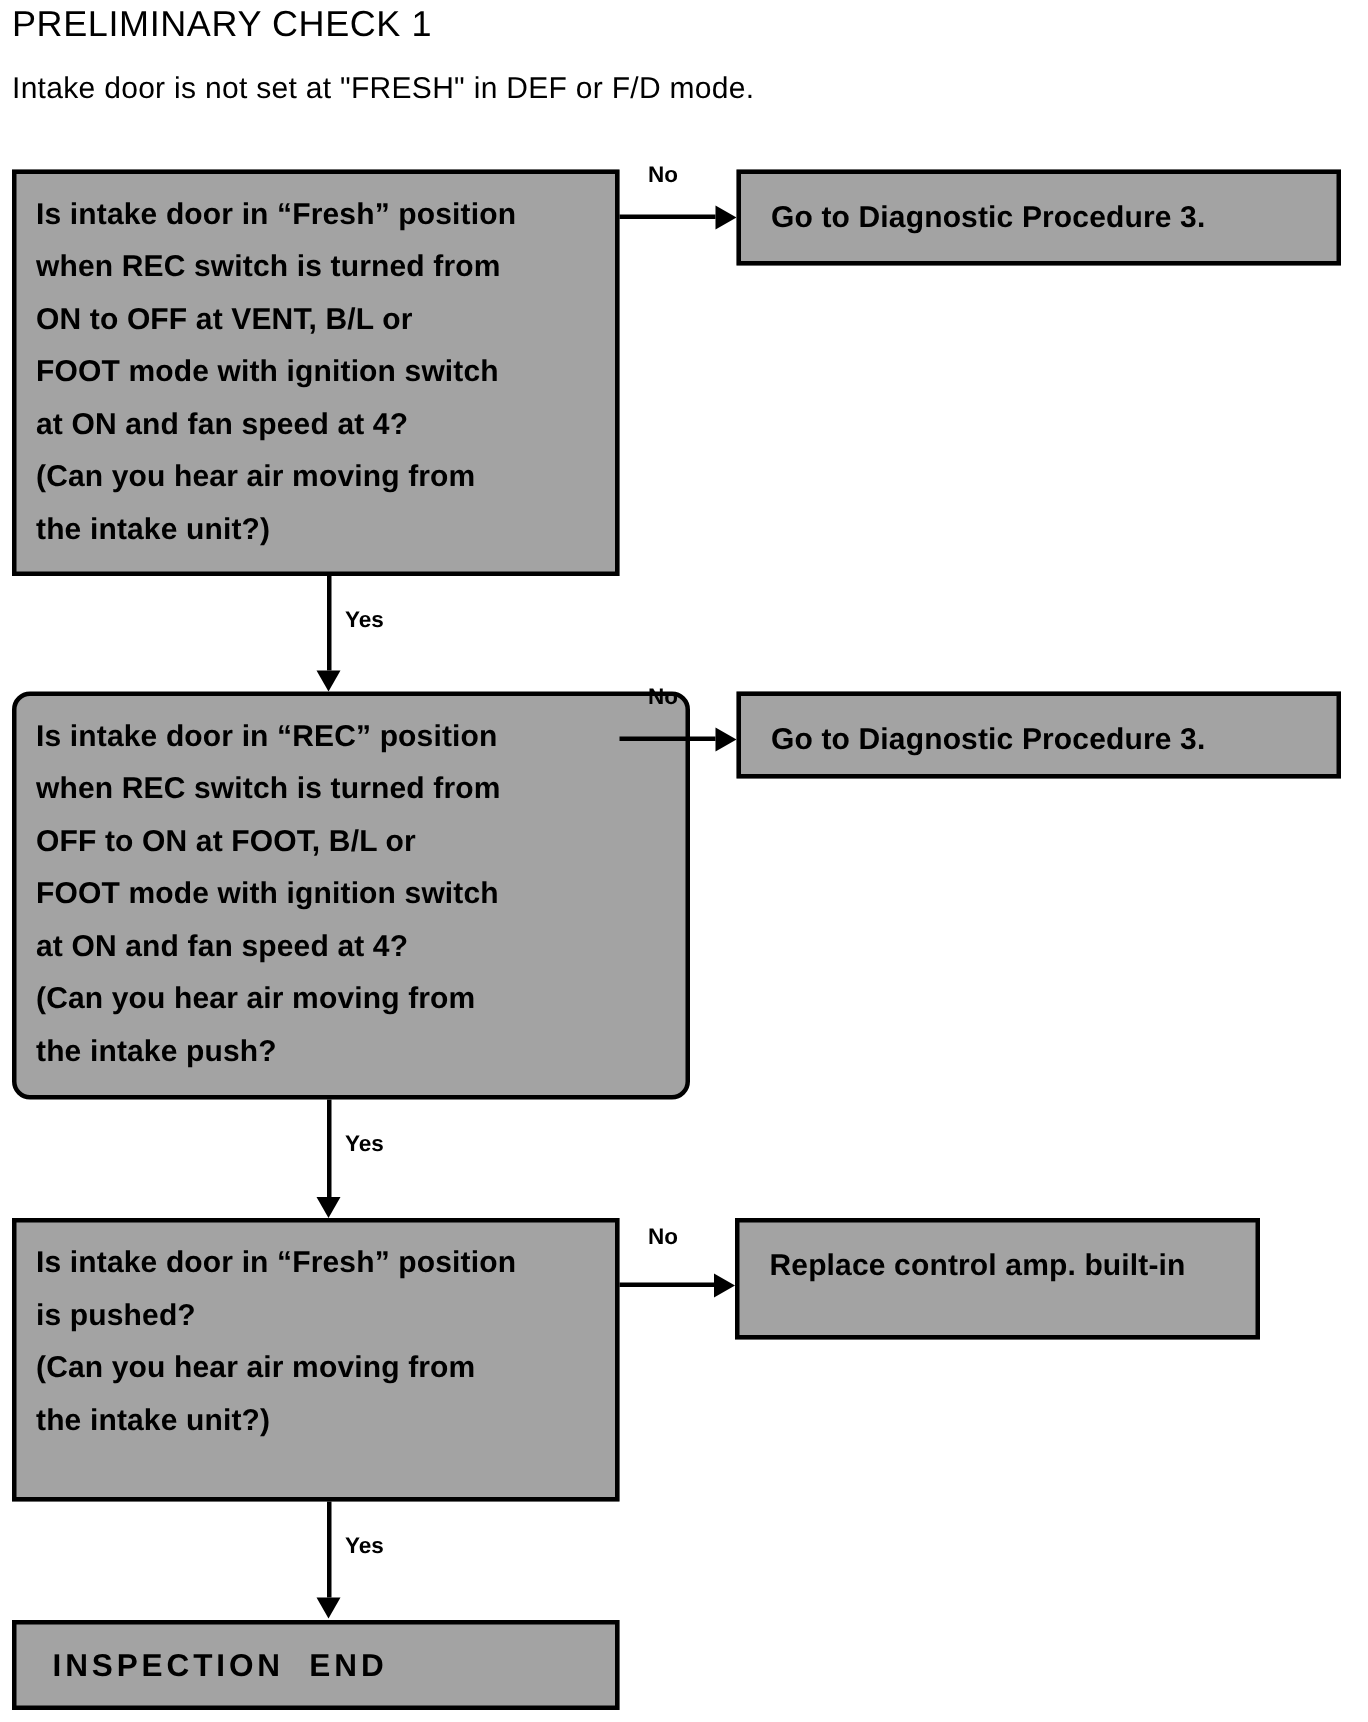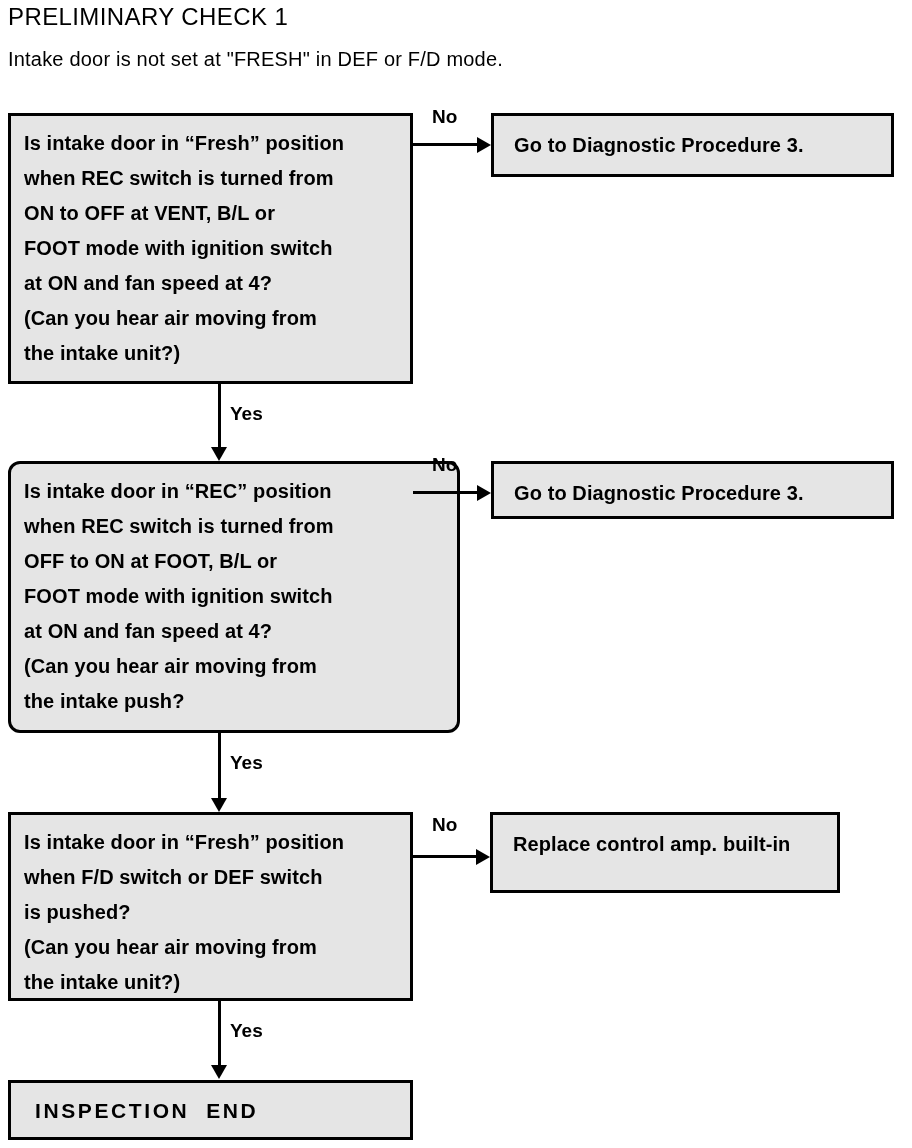--- a/index.html
+++ b/index.html
@@ -32,21 +32,21 @@
     line-height: 28px;
     margin-top: 13px;
     white-space: pre;
   }
 
   
   .node {
     position: absolute;
     box-sizing: border-box;
     border: 3px solid #000000;
-    background: #e5e5e5;
+    background: #a3a3a3;
   }
   .node-inner {
     padding: 10px 6px 6px 13px;
   }
   .ln {
     font-size: 20px;
     font-weight: bold;
     line-height: 35px;
     letter-spacing: 0.1px;
     white-space: pre;
@@ -81,21 +81,21 @@
   }
   .arrow-down {
     position: absolute;
     width: 0; height: 0;
     border-left: 8px solid transparent;
     border-right: 8px solid transparent;
     border-top: 14px solid #000000;
   }
   .edge-label {
     position: absolute;
-    font-size: 19px;
+    font-size: 15px;
     font-weight: bold;
     line-height: 22px;
     white-space: pre;
   }
 </style>
 </head>
 <body>
 
 <div id="header">
   <div class="hdr-title">PRELIMINARY CHECK 1</div>
@@ -150,21 +150,20 @@
   </div>
 </div>
 
 <div class="vline" style="left:218px; top:733px; width:3px; height:65px;"></div>
 <div class="arrow-down" style="left:211px; top:798px;"></div>
 <div class="edge-label" style="left:230px; top:752px;">Yes</div>
 
 <div class="node" style="left:8px; top:812px; width:405px; height:189px;">
   <div class="node-inner">
     <div class="ln">Is intake door in “Fresh” position</div>
-    <div class="ln">when F/D switch or DEF switch</div>
     <div class="ln">is pushed?</div>
     <div class="ln">(Can you hear air moving from</div>
     <div class="ln">the intake unit?)</div>
   </div>
 </div>
 
 <div class="hline" style="left:413px; top:855px; width:63px;"></div>
 <div class="arrow-right" style="left:476px; top:849px;"></div>
 <div class="edge-label" style="left:432px; top:814px;">No</div>
 

